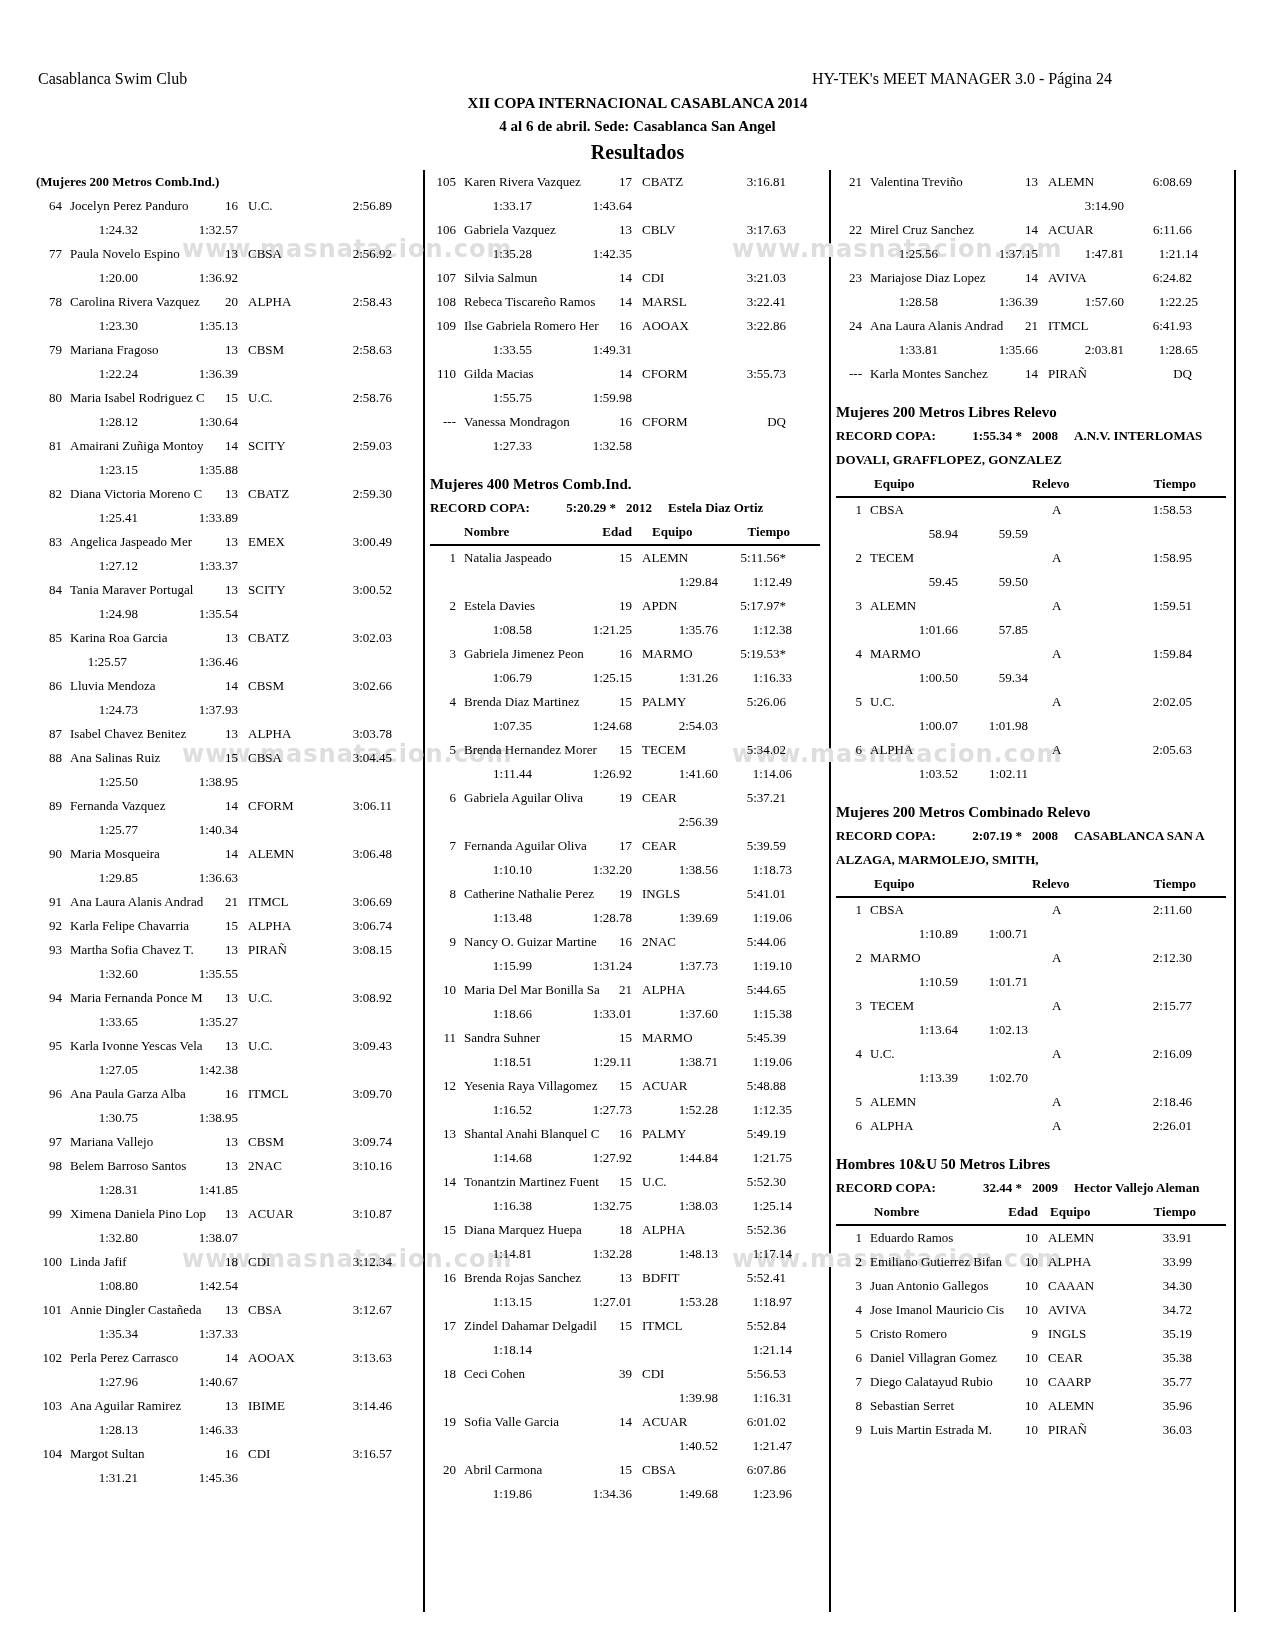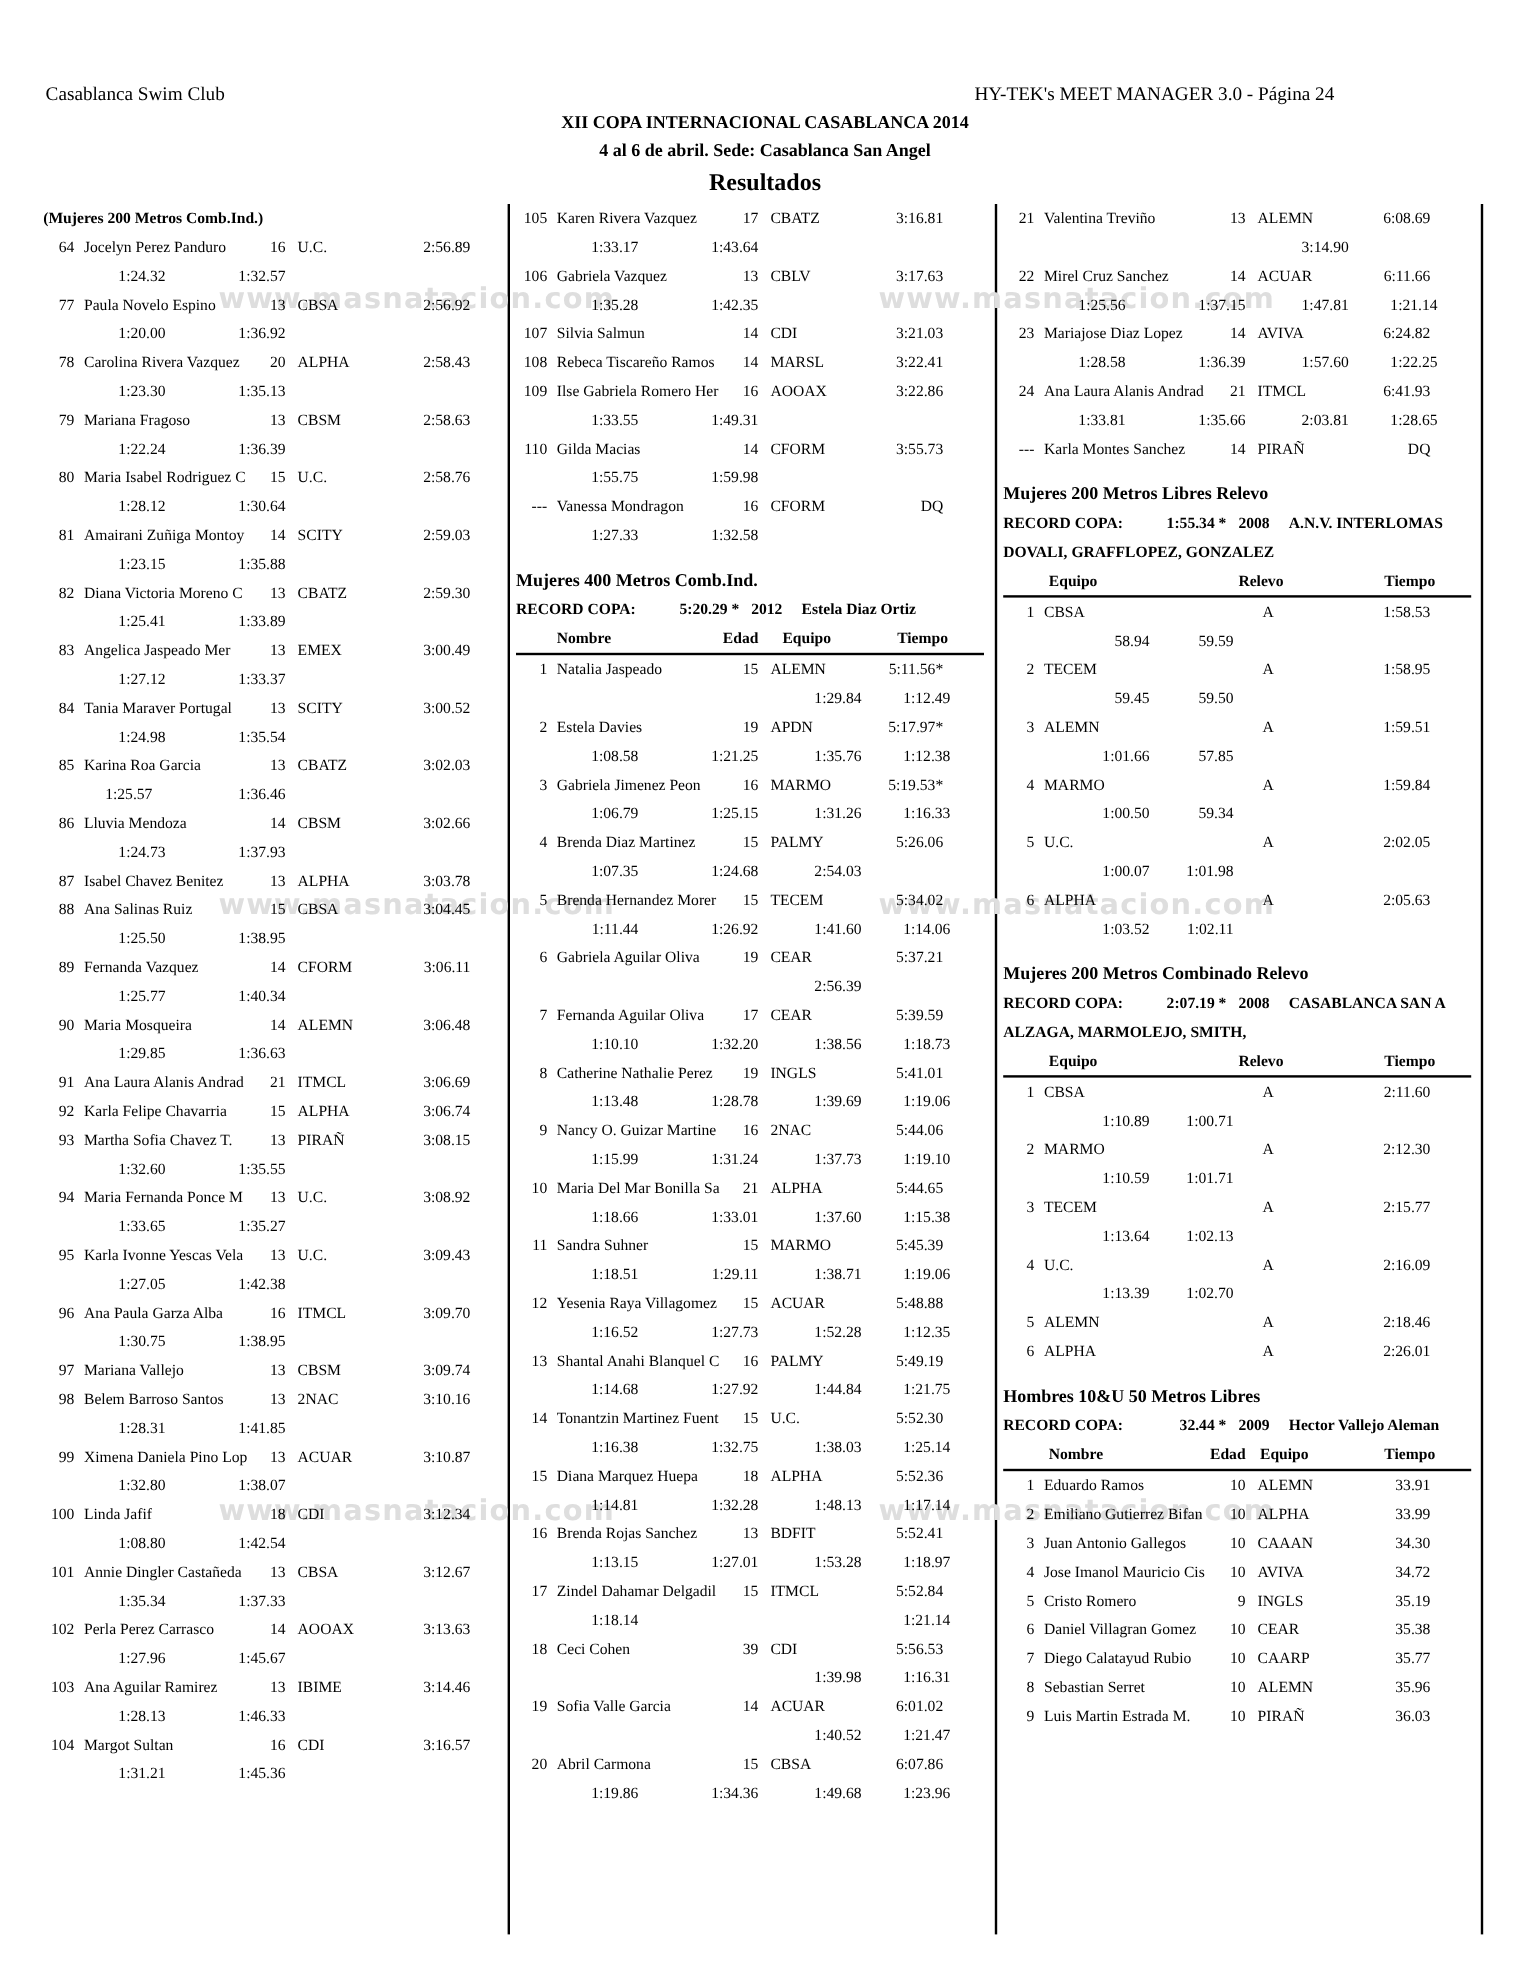--- a/index.html
+++ b/index.html
@@ -321,21 +321,21 @@
     </div>
     <div class="row">
       <span class="c r" style="left:0;width:26px">102</span>
       <span class="c" style="left:34px;width:150px;overflow:hidden">Perla Perez Carrasco</span>
       <span class="c r" style="left:176px;width:26px">14</span>
       <span class="c" style="left:212px">AOOAX</span>
       <span class="c r" style="left:300px;width:56px">3:13.63</span>
     </div>
     <div class="row">
       <span class="c r" style="left:46px;width:56px">1:27.96</span>
-      <span class="c r" style="left:146px;width:56px">1:45.67</span>
+      <span class="c r" style="left:146px;width:56px">1:40.67</span>
     </div>
     <div class="row">
       <span class="c r" style="left:0;width:26px">103</span>
       <span class="c" style="left:34px;width:150px;overflow:hidden">Ana Aguilar Ramirez</span>
       <span class="c r" style="left:176px;width:26px">13</span>
       <span class="c" style="left:212px">IBIME</span>
       <span class="c r" style="left:300px;width:56px">3:14.46</span>
     </div>
     <div class="row">
       <span class="c r" style="left:46px;width:56px">1:28.13</span>

